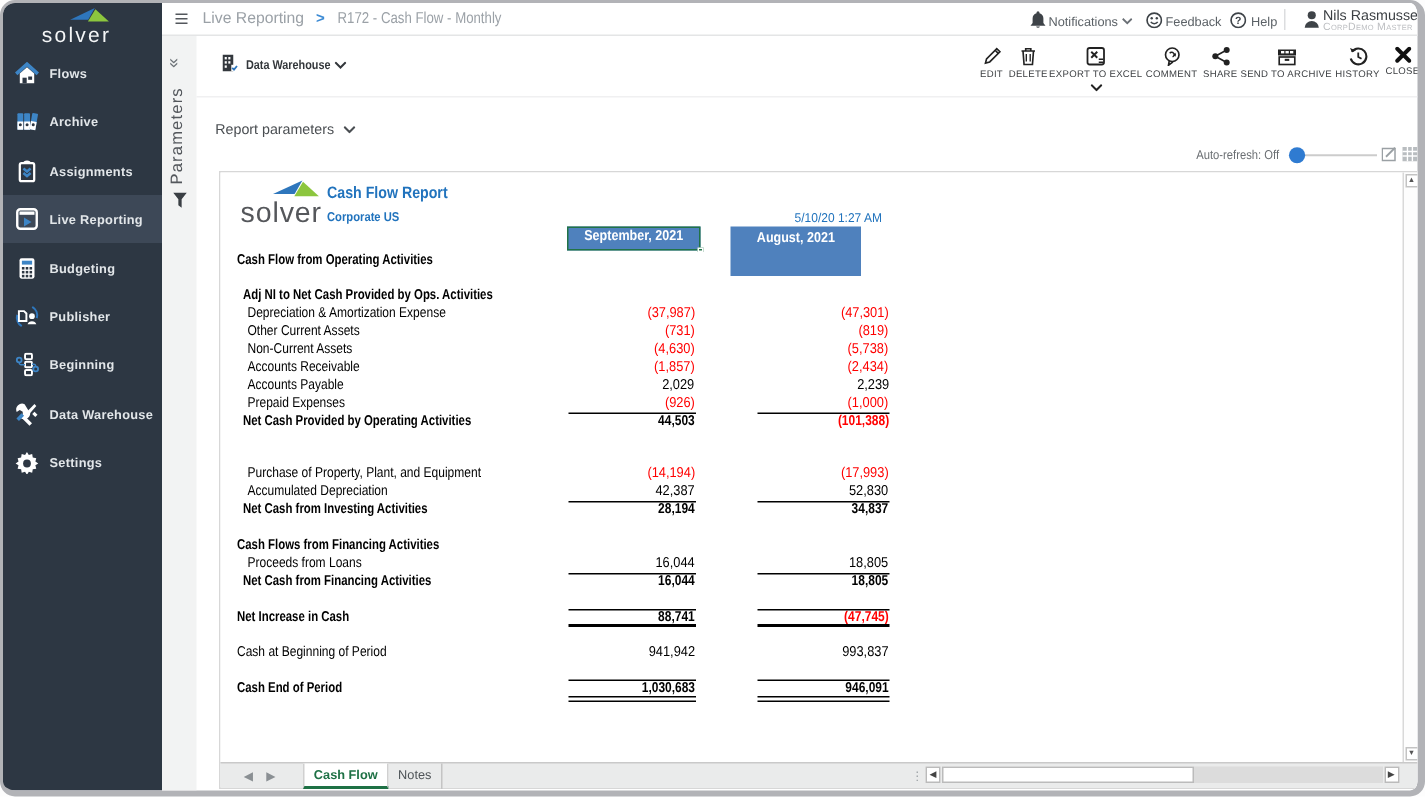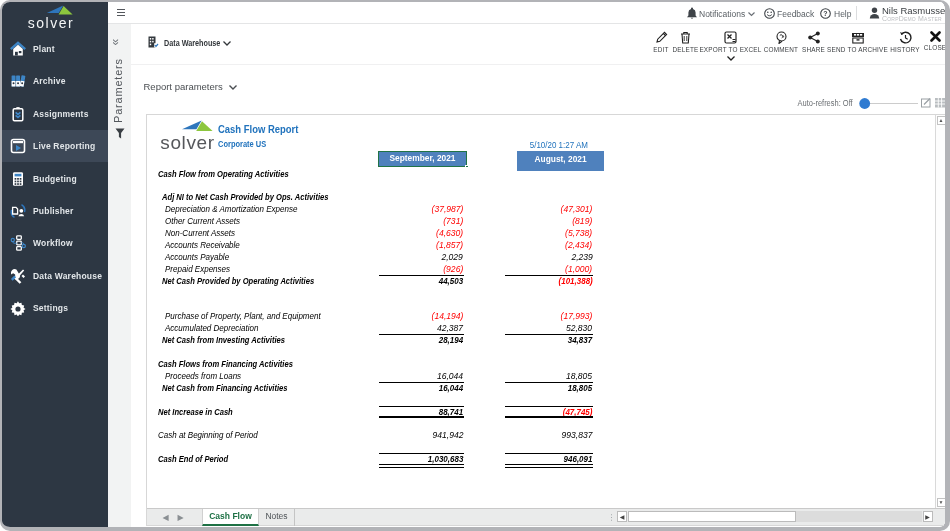--- a/index.html
+++ b/index.html
@@ -21,21 +21,21 @@
 .act{position:absolute;top:29px;width:70px;text-align:center;}
 .act .lbl{display:block;margin-top:2px;font-size:6.4px;letter-spacing:.2px;color:#3e4144;white-space:nowrap;}
 .act svg{display:block;margin:0 auto;}
 #panel{position:absolute;left:143.5px;top:111.5px;right:0;bottom:1.5px;border:1px solid #d7d7d7;border-right:none;background:#fff;}
 #vsb{position:absolute;right:0;top:0;width:10px;bottom:17px;background:#fdfdfd;border-left:1px solid #d9d9d9;}
 .sbtn{position:absolute;left:0.5px;width:9px;height:9px;background:#fff;border:1px solid #c3c3c3;color:#555;font-size:5px;line-height:7px;text-align:center;}
 #tabbar{position:absolute;left:0;right:0;bottom:0;height:17px;background:#eaebeb;border-top:1px solid #c9c9c9;font-size:8.5px;}
 #tabCF{position:absolute;left:55.5px;top:0;width:57px;height:17px;background:#fff;border-bottom:2px solid #1e7145;color:#1e7145;font-weight:bold;text-align:center;line-height:15px;border-left:1px solid #d0d0d0;border-right:1px solid #d0d0d0;}
 #tabN{position:absolute;left:112.5px;top:0;width:36px;height:17px;color:#4e5357;text-align:center;line-height:15px;border-right:1px solid #c4c4c4;}
 #sheet{position:absolute;left:0;top:0;right:10px;bottom:17px;overflow:hidden;background:#fff;font-size:9.5px;color:#000;}
-.row{position:absolute;left:0;height:11.9px;width:100%;font-style:italic;}
+.row{position:absolute;left:0;height:11.9px;width:100%;}
 .row .lt{display:inline-block;transform:scaleX(.843);transform-origin:0 50%;white-space:nowrap;line-height:11.9px;}
 .row .lt.b{transform:scaleX(.80);}
 .row .b{font-weight:bold;}
 .c1{position:absolute;left:232.5px;top:0;width:84.7px;height:11.9px;text-align:right;}
 .c2{position:absolute;left:358px;top:0;width:88.5px;height:11.9px;text-align:right;}
 .num{display:inline-block;transform:scaleX(.90);transform-origin:100% 50%;line-height:11.9px;padding-right:0.5px;white-space:nowrap;}
 .num.b{transform:scaleX(.84);}
 .neg{color:#f00;}
 .hdrbox{position:absolute;background:#4f81bd;color:#fff;font-weight:bold;text-align:center;}
 .hdrbox span{display:inline-block;transform:scaleX(.88);font-size:9.5px;white-space:nowrap;}
@@ -48,21 +48,21 @@
       <polygon points="18.6,1.1 27.6,9.4 13.6,9.4" fill="#8cc63e"></polygon>
     </svg>
     <div id="logo">solver</div>
     <div class="nav" style="top:30.8px">
         <span class="ic"><svg width="16" height="16" viewBox="0 0 16 16">
             <path d="M0.8,8.2 L8,1.8 L15.2,8.2" fill="none" stroke="#3d85c6" stroke-width="2.4"></path>
             <path d="M3.2,8 v6.5 h9.6 v-6.5 L8,3.8 z" fill="#fff"></path>
             <rect x="5" y="10.8" width="2.8" height="3.7" fill="#2d3743"></rect>
             <rect x="8.8" y="10" width="2.6" height="2.2" fill="#2d3743"></rect>
           </svg></span>
-        <span class="tx">Plant</span>
+        <span class="tx">Flows</span>
       </div>
     <div class="nav" style="top:63.2px">
         <span class="ic"><svg width="16" height="16" viewBox="0 0 16 16">
             <g>
               <rect x="1.6" y="2.5" width="3.9" height="11" rx="0.6" fill="#3d85c6"></rect>
               <rect x="1.6" y="8" width="3.9" height="5.5" fill="#fff"></rect>
               <circle cx="3.55" cy="10.2" r="1" fill="#2d3743"></circle>
             </g>
             <g>
               <rect x="6.1" y="2.5" width="3.9" height="11" rx="0.6" fill="#3d85c6"></rect>
@@ -126,21 +126,21 @@
         <span class="ic"><svg width="16" height="16" viewBox="0 0 16 16">
             <g fill="none" stroke="#fff" stroke-width="1.3">
               <rect x="6.7" y="0.8" width="4.6" height="3.6" rx="0.8"></rect>
               <rect x="6.7" y="6.2" width="4.6" height="3.6" rx="0.8"></rect>
               <rect x="6.7" y="11.6" width="4.6" height="3.6" rx="0.8"></rect>
             </g>
             <circle cx="2.8" cy="5" r="1.6" fill="none" stroke="#3d85c6" stroke-width="1.2"></circle>
             <circle cx="13.8" cy="11" r="1.6" fill="none" stroke="#3d85c6" stroke-width="1.2"></circle>
             <path d="M2.8,6.6 c0,2 1.5,1.6 3.9,1.6 M13.8,9.4 c0,-2 -1.5,-1.6 -2.4,-1.6" fill="none" stroke="#3d85c6" stroke-width="1"></path>
           </svg></span>
-        <span class="tx">Workflow</span>
+        <span class="tx">Beginning</span>
       </div>
     <div class="nav" style="top:257.6px">
         <span class="ic"><svg width="16" height="16" viewBox="0 0 16 16">
             <path d="M5.5,1.2 a4,4 0 0 0 -3.9,6.3 l1.7,-1.7 2.2,0.6 0.6,2.2 -1.7,1.7 a4,4 0 0 0 6.3,-3.9 z" fill="#fff" transform="rotate(14 5 5)"></path>
             <path d="M4.5,9 L10.5,15" stroke="#fff" stroke-width="2.4"></path>
             <path d="M1.8,11.8 L5.2,8.4" stroke="#3d85c6" stroke-width="2.4"></path>
             <path d="M14.2,2.6 l-1.2,-1.2 -5.6,5.6 1.6,1.6 z" fill="#fff"></path>
             <path d="M13,6.5 l2,2 -1.5,1.5 -2,-2 z" fill="#fff"></path>
           </svg></span>
         <span class="tx">Data Warehouse</span>
@@ -159,20 +159,21 @@
     <svg class="abs" style="left:6.5px;top:104px" width="10" height="11" viewBox="0 0 10 11">
       <path d="M0.5,0.5 h9 l-3.4,4.4 v5.6 l-2.2,-1.6 v-4 z" fill="#3a3f44"></path>
     </svg>
   </div>
   <div id="topbar">
     <div class="abs" style="left:8.5px;top:6.5px;width:8px;">
       <div style="height:1.2px;background:#53575c;margin-bottom:1.9px"></div>
       <div style="height:1.2px;background:#53575c;margin-bottom:1.9px"></div>
       <div style="height:1.2px;background:#53575c;"></div>
     </div>
+    <div id="crumb">Live Reporting<span class="sep">&gt;</span><span style="display:inline-block;transform:scaleX(.84);transform-origin:0 50%;">R172 - Cash Flow - Monthly</span></div>
 
     <svg class="abs" style="left:578px;top:5px" width="12" height="13" viewBox="0 0 12 13">
         <path d="M6,0.5 a1,1 0 0 1 1,1 v0.4 a3.6,3.6 0 0 1 2.6,3.5 v3 l1.4,1.8 h-10 l1.4,-1.8 v-3 a3.6,3.6 0 0 1 2.6,-3.5 v-0.4 a1,1 0 0 1 1,-1 z" fill="#3e4348"></path>
         <path d="M4.7,10.7 a1.4,1.4 0 0 0 2.6,0 z" fill="#3e4348"></path>
       </svg>
     <div class="tbr" style="left:591px;top:6.5px;">Notifications</div>
     <svg class="abs" style="left:640px;top:10px" width="7" height="5" viewBox="0 0 7 5">
         <path d="M0.5,0.5 L3.5,3.5 L6.5,0.5" fill="none" stroke="#6b7076" stroke-width="1.2"></path>
       </svg>
     <svg class="abs" style="left:656px;top:5.5px" width="11" height="11" viewBox="0 0 11 11">
@@ -306,21 +307,21 @@
       <svg class="abs" style="left:34.5px;top:5.5px" width="34" height="13" viewBox="0 0 34 13">
         <polygon points="1,9.3 20.6,0.4 15.4,9.3" fill="#2e76bc"></polygon>
         <polygon points="21,1.2 31.6,10.9 15.2,10.9" fill="#8cc63e"></polygon>
       </svg>
       <div class="abs" style="left:8.5px;top:17px;width:65px;text-align:center;font-size:19px;letter-spacing:.6px;color:#55575b;">solver</div>
       <div class="abs blue" style="left:71.5px;top:8.8px;font-size:11px;font-weight:bold;"><span style="display:inline-block;transform:scaleX(.86);transform-origin:0 50%;">Cash Flow Report</span></div>
       <div class="abs blue" style="left:71.5px;top:24px;font-size:8.5px;font-weight:bold;"><span style="display:inline-block;transform:scaleX(.88);transform-origin:0 50%;">Corporate US</span></div>
       <div class="abs blue" style="left:340px;top:25px;width:101px;text-align:right;font-size:8.5px;"><span style="display:inline-block;transform:scaleX(.94);transform-origin:100% 50%;">5/10/20 1:27 AM</span></div>
       <div class="hdrbox" style="left:231.5px;top:36.5px;width:89px;height:15.5px;line-height:12px;border:1.8px solid #217346;"><span>September, 2021</span></div>
       <div class="abs" style="left:318.8px;top:50.2px;width:3.6px;height:3.6px;background:#217346;border:1px solid #fff;"></div>
-      <div class="hdrbox" style="left:370px;top:36.5px;width:87.5px;height:20px;line-height:15px;"><span>August, 2021</span></div>
+      <div class="hdrbox" style="left:340px;top:36.5px;width:87.5px;height:33px;line-height:15px;"><span>August, 2021</span></div>
       <div class="row" style="top:53.0px"><span class="lt b" style="margin-left:11.4px">Cash Flow from Operating Activities</span><div class="c1"></div><div class="c2"></div></div>
 <div class="row" style="top:76.8px"><span class="lt b" style="margin-left:15.0px">Adj NI to Net Cash Provided by Ops. Activities</span><div class="c1"></div><div class="c2"></div></div>
 <div class="row" style="top:88.7px"><span class="lt" style="margin-left:18.2px">Depreciation &amp; Amortization Expense</span><div class="c1"><span class="num neg">(37,987)</span></div><div class="c2"><span class="num neg">(47,301)</span></div></div>
 <div class="row" style="top:100.6px"><span class="lt" style="margin-left:18.2px">Other Current Assets</span><div class="c1"><span class="num neg">(731)</span></div><div class="c2"><span class="num neg">(819)</span></div></div>
 <div class="row" style="top:112.5px"><span class="lt" style="margin-left:18.2px">Non-Current Assets</span><div class="c1"><span class="num neg">(4,630)</span></div><div class="c2"><span class="num neg">(5,738)</span></div></div>
 <div class="row" style="top:124.4px"><span class="lt" style="margin-left:18.2px">Accounts Receivable</span><div class="c1"><span class="num neg">(1,857)</span></div><div class="c2"><span class="num neg">(2,434)</span></div></div>
 <div class="row" style="top:136.3px"><span class="lt" style="margin-left:18.2px">Accounts Payable</span><div class="c1"><span class="num">2,029</span></div><div class="c2"><span class="num">2,239</span></div></div>
 <div class="row" style="top:148.2px"><span class="lt" style="margin-left:18.2px">Prepaid Expenses</span><div class="c1"><span class="num neg">(926)</span></div><div class="c2"><span class="num neg">(1,000)</span></div></div>
 <div class="row" style="top:160.1px"><span class="lt b" style="margin-left:15.0px">Net Cash Provided by Operating Activities</span><div class="c1"><span class="num b">44,503</span></div><div class="c2"><span class="num neg b">(101,388)</span></div></div>
 <div class="row" style="top:172.0px">

